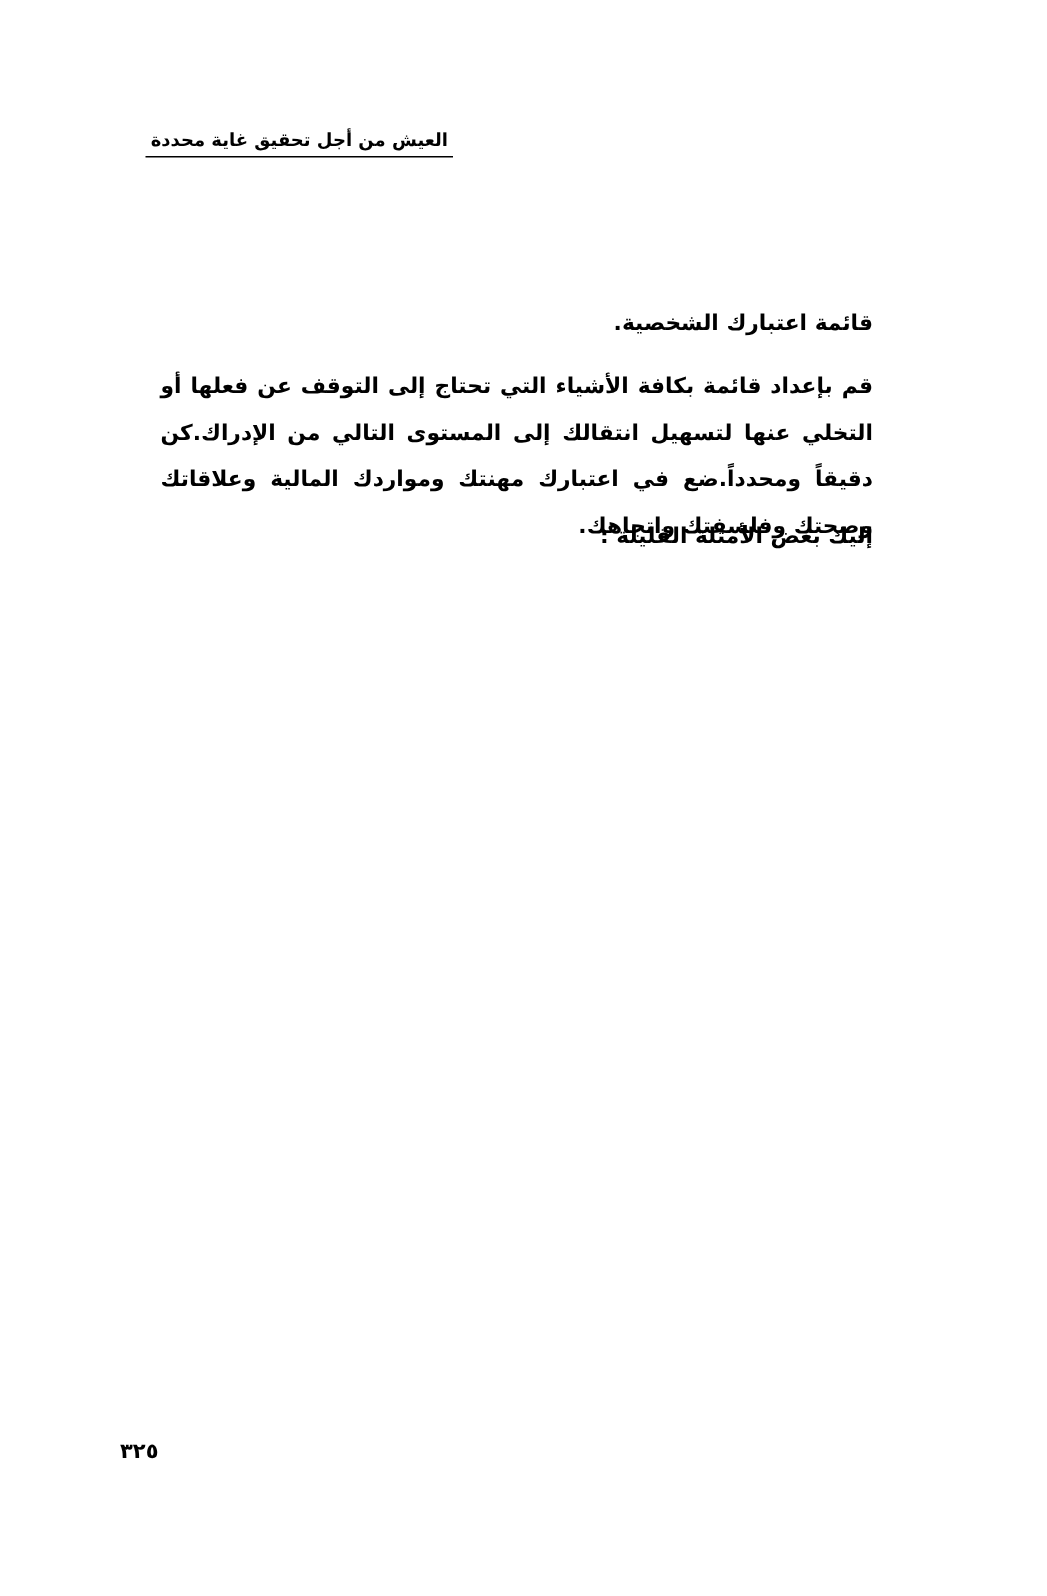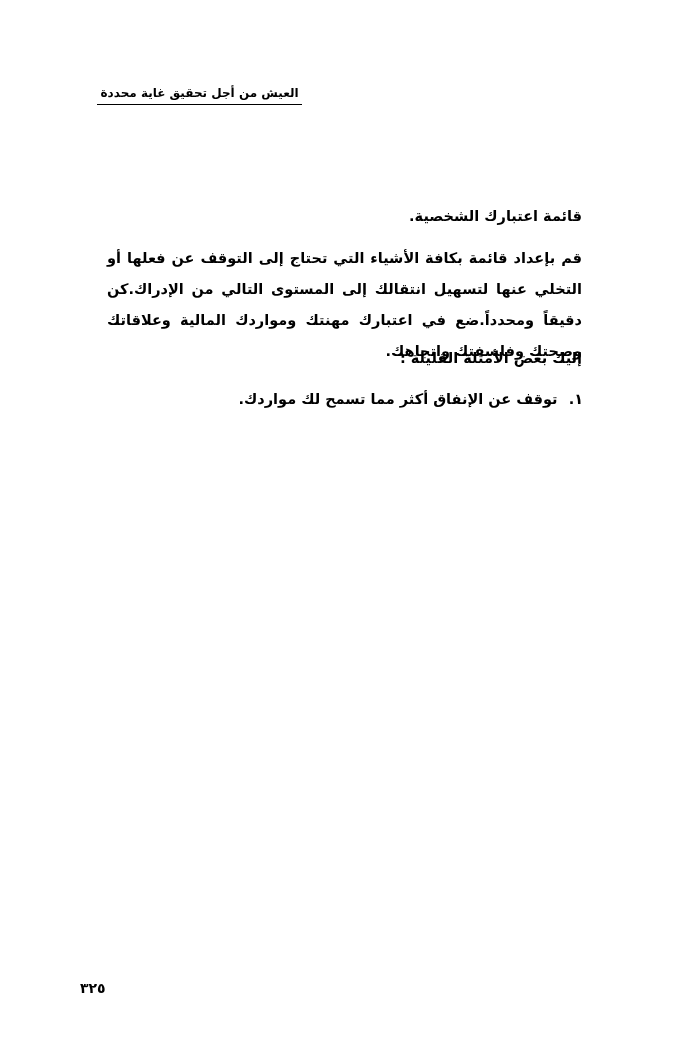--- a/index.html
+++ b/index.html
@@ -83,21 +83,20 @@
       position: absolute;
       left: 80px;
       top: 958px;
       width: 50px;
       direction: rtl;
       text-align: left;
       font-family: "DejaVu Sans", sans-serif;
       font-weight: bold;
       font-size: 14px;
       line-height: 20px;
-      margin-top: 20px;
     }
   </style>
 </head>
 <body>
 
 <div class="page">
 
   <div class="running-header">
     <span>العيش من أجل تحقيق غاية محددة</span>
   </div>
@@ -109,21 +108,17 @@
 
   <div class="body-text p3">
     <p class="para indent">قم بإعداد قائمة بكافة الأشياء التي تحتاج إلى التوقف عن فعلها أو التخلي عنها لتسهيل انتقالك إلى المستوى التالي من الإدراك.كن دقيقاً ومحدداً.ضع في اعتبارك مهنتك ومواردك المالية وعلاقاتك وصحتك وفلسفتك واتجاهك.</p>
   </div>
 
   <div class="body-text p4">
     <p class="para indent">إليك بعض الأمثلة القليلة :</p>
   </div>
 
   <ul class="list">
-    <li>
-      <span class="num">١.</span>
-      <span>توقف عن الإنفاق أكثر مما تسمح لك مواردك.</span>
-    </li>
   </ul>
 
   <div class="page-number">٣٢٥</div>
 
 </div>
 
 </body></html>

